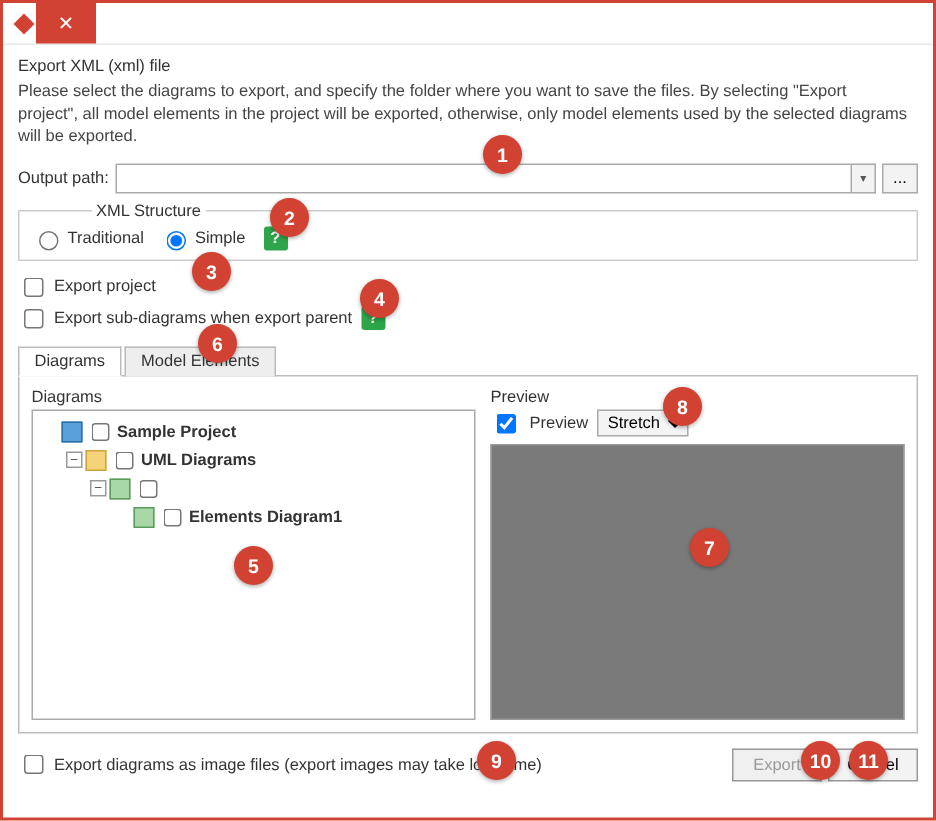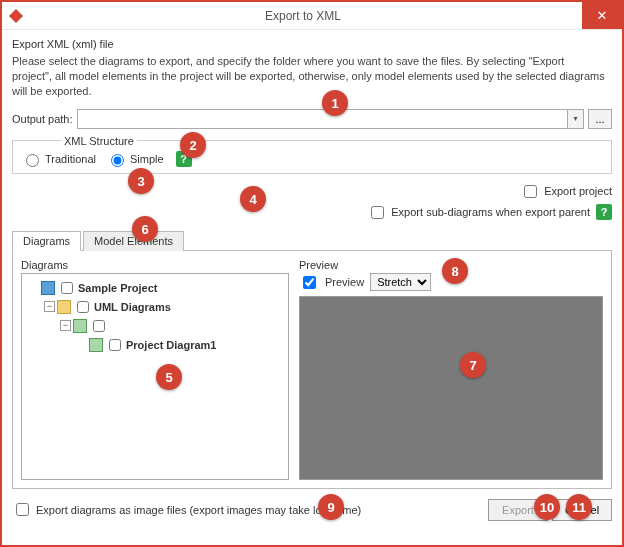--- a/index.html
+++ b/index.html
@@ -83,21 +83,21 @@
     display:inline-flex;
     width:16px;height:16px;
     background:#2fa54a;
     color:#fff;
     font-weight:bold;
     font-size:11px;
     align-items:center;justify-content:center;
     border-radius:2px;
     margin-left:2px;
   }
-  .check-row { display:flex; align-items:center; gap:4px; margin:2px 0;justify-content:flex-end; }
+  .check-row { display:flex; align-items:center; gap:4px; margin:2px 0; }
   .check-row label { cursor:pointer;}
   .tabs { margin-top:8px; }
   .tabstrip { display:flex; border-bottom:1px solid #bbb; }
   .tab {
     padding:3px 10px;
     border:1px solid #bbb;
     border-bottom:none;
     background:#eee;
     margin-right:2px;
     cursor:pointer;
@@ -108,21 +108,21 @@
   .tab.active { background:#fff; border-bottom:1px solid #fff;}
   .tabpanel {
     border:1px solid #bbb;
     border-top:none;
     padding:8px;
     display:flex;
     gap:10px;
     height:238px;
   }
   .diag-col { flex:1; display:flex; flex-direction:column; }
-  .prev-col { width:304px; display:flex; flex-direction:column; }
+  .prev-col { width:276px; display:flex; flex-direction:column; }
   .grp-label { font-size:11px; margin-bottom:2px; }
   .tree-box {
     flex:1;
     border:1px solid #aaa;
     background:#fff;
     padding:4px 4px;
     overflow:auto;
   }
   .tree ul { list-style:none; margin:0; padding-left:16px; }
   .tree > ul { padding-left:2px;}
@@ -190,21 +190,20 @@
 </style>
 </head>
 <body>
 
 <div class="titlebar">
   <span class="icon">
     <svg viewBox="0 0 16 16">
         <polygon points="8,1 15,8 8,15 1,8" fill="#d14233"></polygon>
       </svg>
   </span>
-  <div class="title">Export to XML</div>
   <div class="close">
     <span>✕</span>
   </div>
 </div>
 
 <div class="content">
   <div class="heading">Export XML (xml) file</div>
   <div class="desc">Please select the diagrams to export, and specify the folder where you want to save the files. By selecting "Export project", all model elements in the project will be exported, otherwise, only model elements used by the selected diagrams will be exported.</div>
 
   <div class="row">
@@ -272,21 +271,21 @@
                         <span class="expander">−</span>
                         <span class="node-icon diagram"></span>
                         <input type="checkbox" class="node-check" style="">
                       </div>
                       <ul>
                         <li>
                           <div class="tree-row">
                             <span class="expander none"></span>
                             <span class="node-icon diagram"></span>
                             <input type="checkbox" class="node-check" style="">
-                            <span class="node-label">Project Diagram1</span>
+                            <span class="node-label">Elements Diagram1</span>
                           </div>
                         </li>
                       </ul>
                     </li>
                   </ul>
                 </li>
               </ul>
             </li>
           </ul>
         </div>

